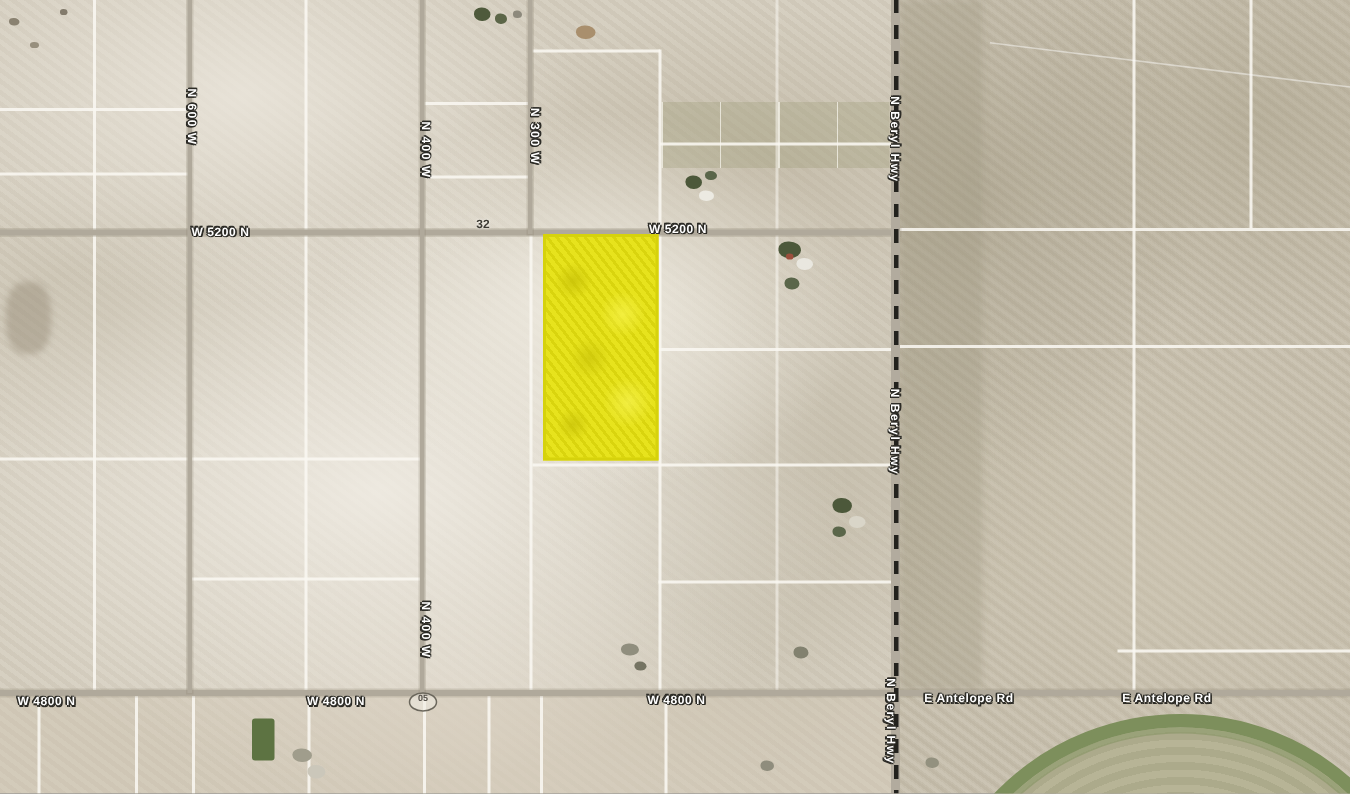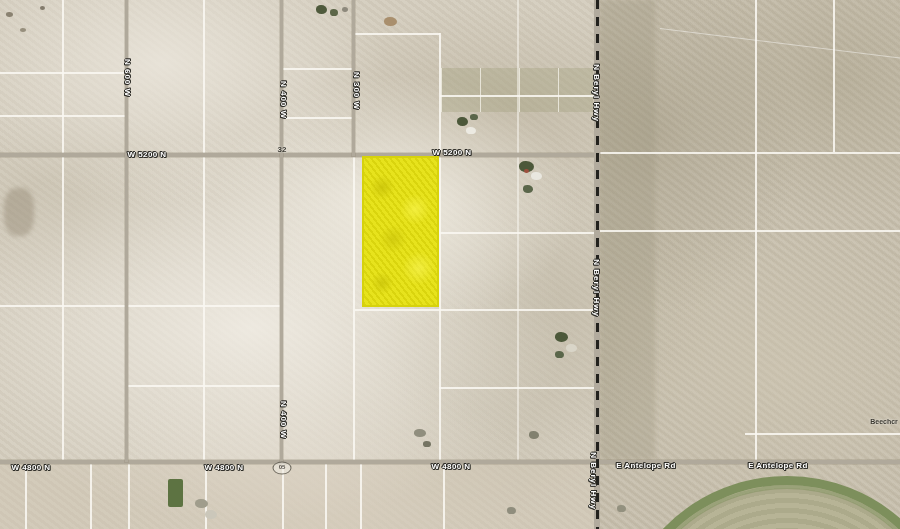--- a/index.html
+++ b/index.html
@@ -48,21 +48,21 @@
     border:9px solid #7d8f5c;box-sizing:border-box;
     background:repeating-radial-gradient(circle at center, #b7b496 0 5px, #acaa8b 5px 10px);
     box-shadow:inset 0 0 0 4px rgba(125,143,92,.5);}
   .blob{border-radius:45% 55% 50% 50%;filter:blur(.4px);}
   .patch{border-radius:40%;filter:blur(2px);}
   .lbl{font-weight:bold;font-size:8px;line-height:1;color:#fff;white-space:nowrap;
        letter-spacing:.4px;transform:translate(-50%,-50%);
        text-shadow:1px 0 0 #2c2b26,-1px 0 0 #2c2b26,0 1px 0 #2c2b26,0 -1px 0 #2c2b26,
                    1px 1px 0 #2c2b26,-1px -1px 0 #2c2b26;}
   .lbl.v{writing-mode:vertical-rl;letter-spacing:1px;}
-  .lbl.plain{color:#3c3a32;text-shadow:0 0 2px rgba(255,255,255,.85);letter-spacing:0;}
+  .lbl.plain{color:#3c3a32;text-shadow:0 0 2px rgba(255,255,255,.85);letter-spacing:0;margin-left:40px;}
   .oval{transform:translate(-50%,-50%);width:17px;height:11px;border:1px solid #6b675c;
         border-radius:50%;background:rgba(238,235,226,.55);color:#55514a;font-weight:bold;
         font-size:6px;line-height:9px;text-align:center;letter-spacing:0;}
 </style>
 </head>
 <body>
 
 <div class="map">
 
   <div class="abs terrain"></div>

